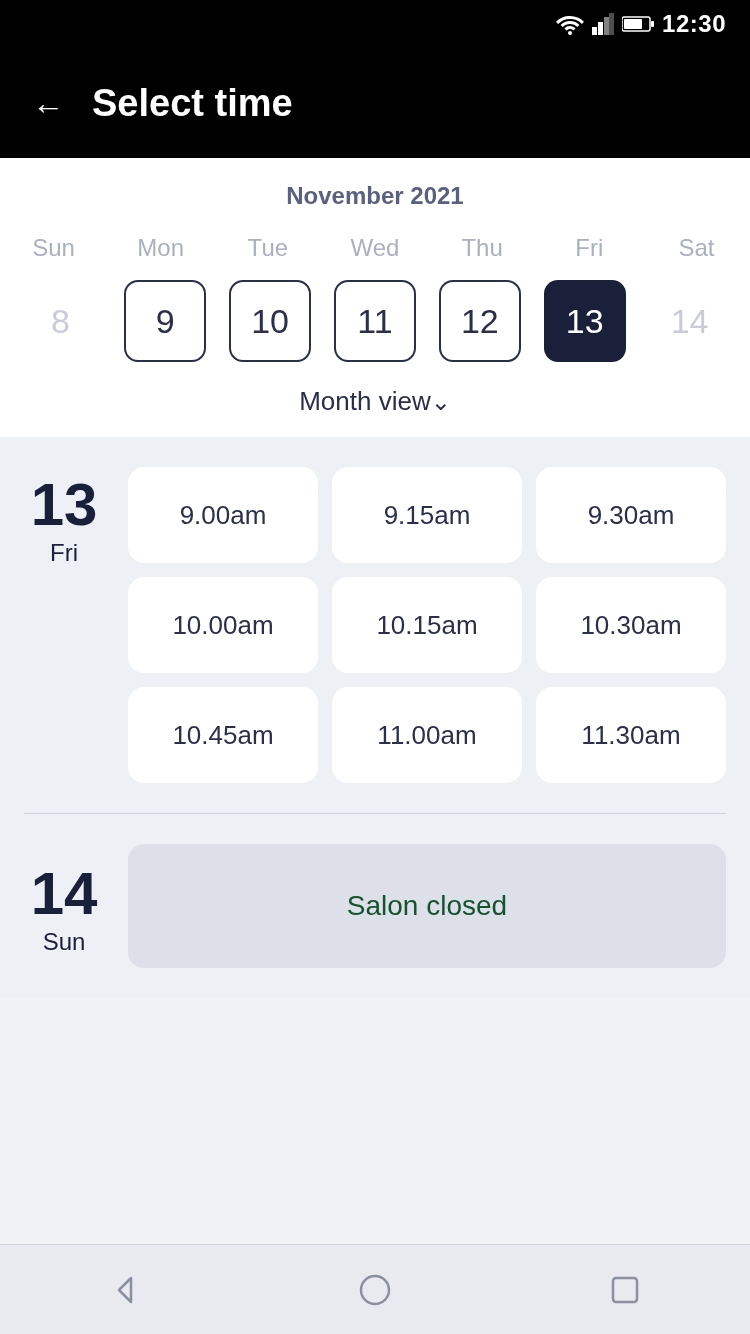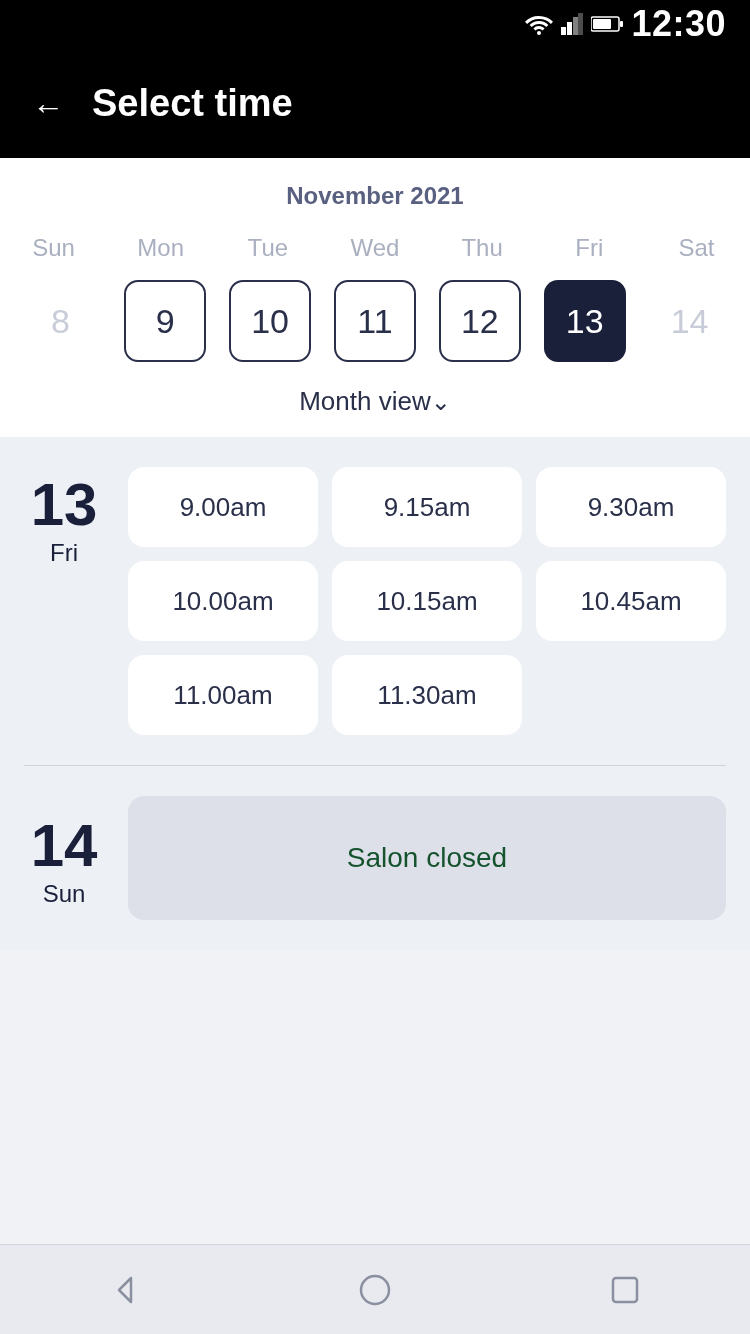--- a/index.html
+++ b/index.html
@@ -22,21 +22,21 @@
       justify-content: flex-end;
       padding: 0 24px;
       gap: 10px;
     }
     .status-icons {
       display: flex;
       align-items: center;
       gap: 8px;
     }
     .status-time {
-      font-size: 36px;
+      font-size: 24px;
       font-weight: 600;
       letter-spacing: 0.5px;
     }
 
     
     .header {
       background: #000;
       color: #fff;
       height: 110px;
       display: flex;
@@ -178,21 +178,21 @@
     .slots-grid {
       display: grid;
       grid-template-columns: repeat(3, 1fr);
       gap: 14px;
       flex: 1;
     }
 
     .time-slot {
       background: #fff;
       border-radius: 16px;
-      height: 80px;
+      height: 96px;
       display: flex;
       align-items: center;
       justify-content: center;
       font-size: 26px;
       color: #2a2f4a;
       font-weight: 400;
       cursor: pointer;
       border: none;
     }
 
@@ -323,20 +323,21 @@
     <div class="day-number-col">
       <span class="day-number">13</span>
       <span class="day-name">Fri</span>
     </div>
     <div class="slots-grid">
       <button class="time-slot">9.00am</button>
       <button class="time-slot">9.15am</button>
       <button class="time-slot">9.30am</button>
       <button class="time-slot">10.00am</button>
       <button class="time-slot">10.15am</button>
+      <button class="time-slot">10.30am</button>
       <button class="time-slot">10.45am</button>
       <button class="time-slot">11.00am</button>
       <button class="time-slot">11.30am</button>
     </div>
   </div>
 
   <div class="divider"></div>
 
   <div class="closed-block">
     <div class="day-number-col">

